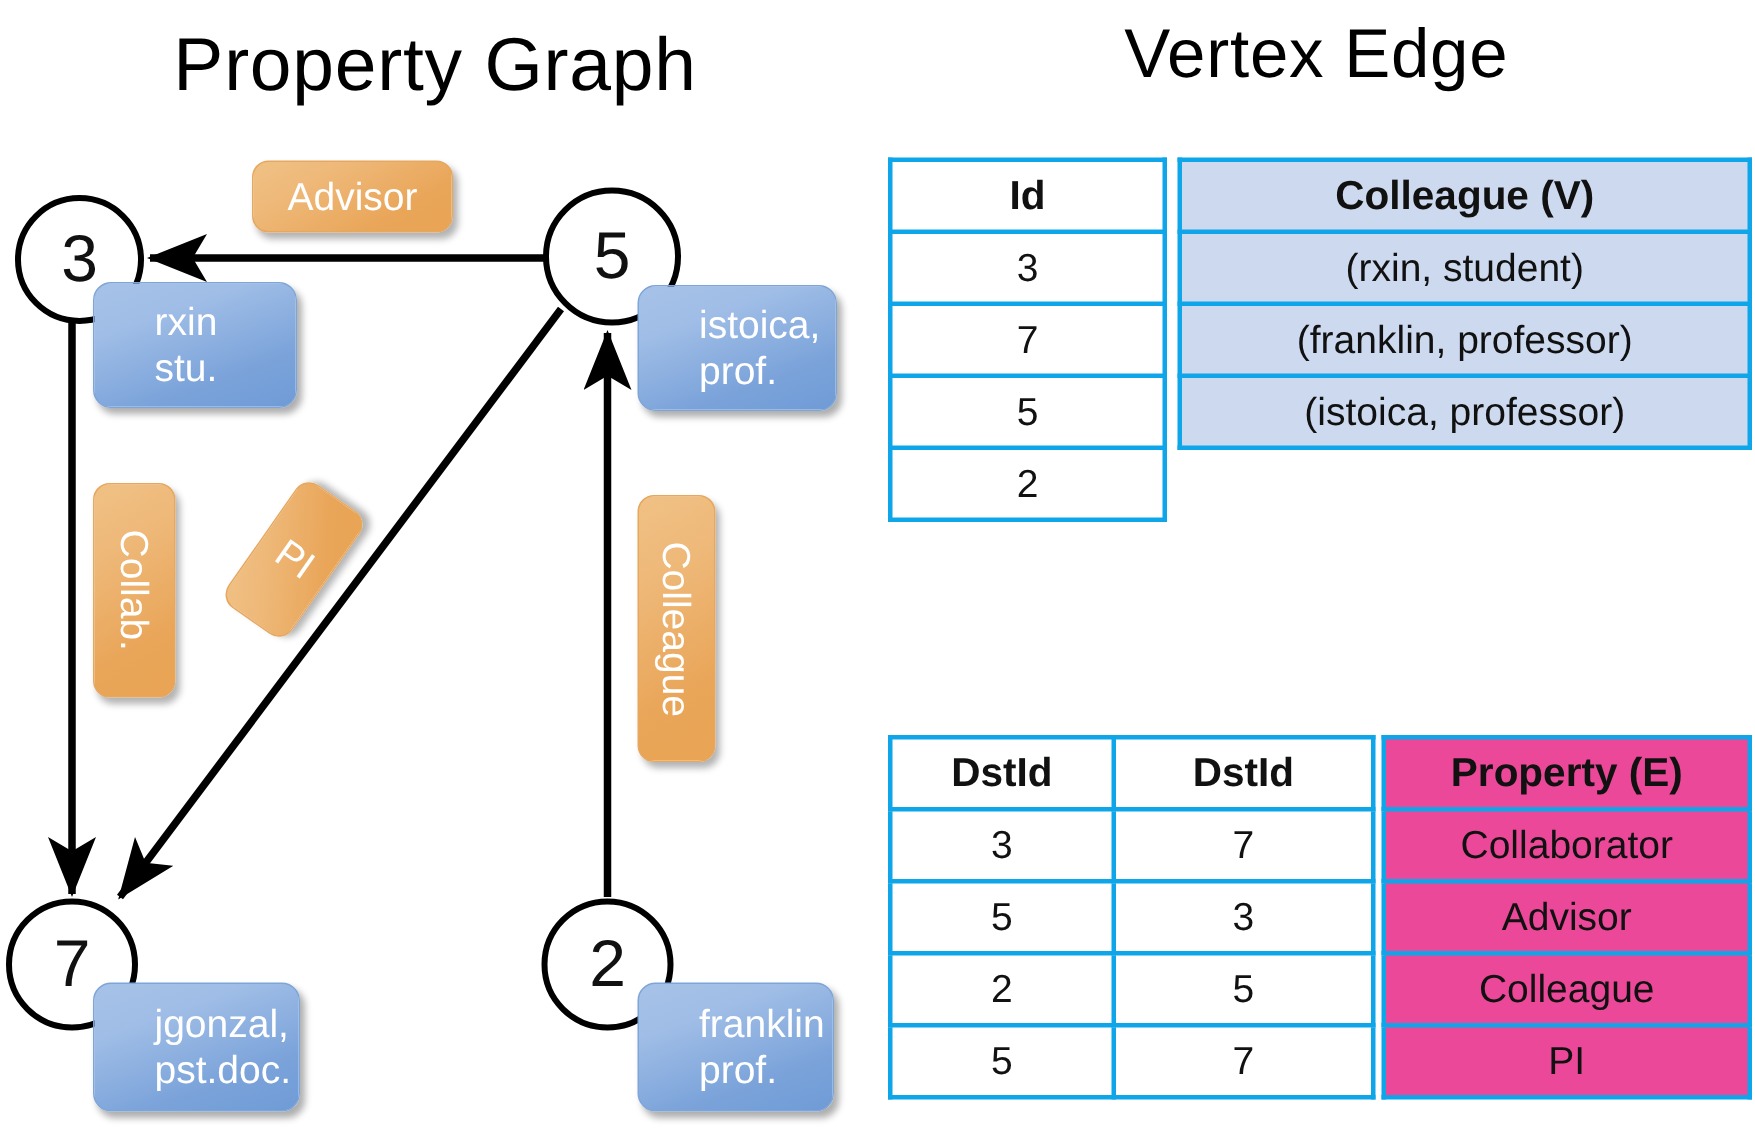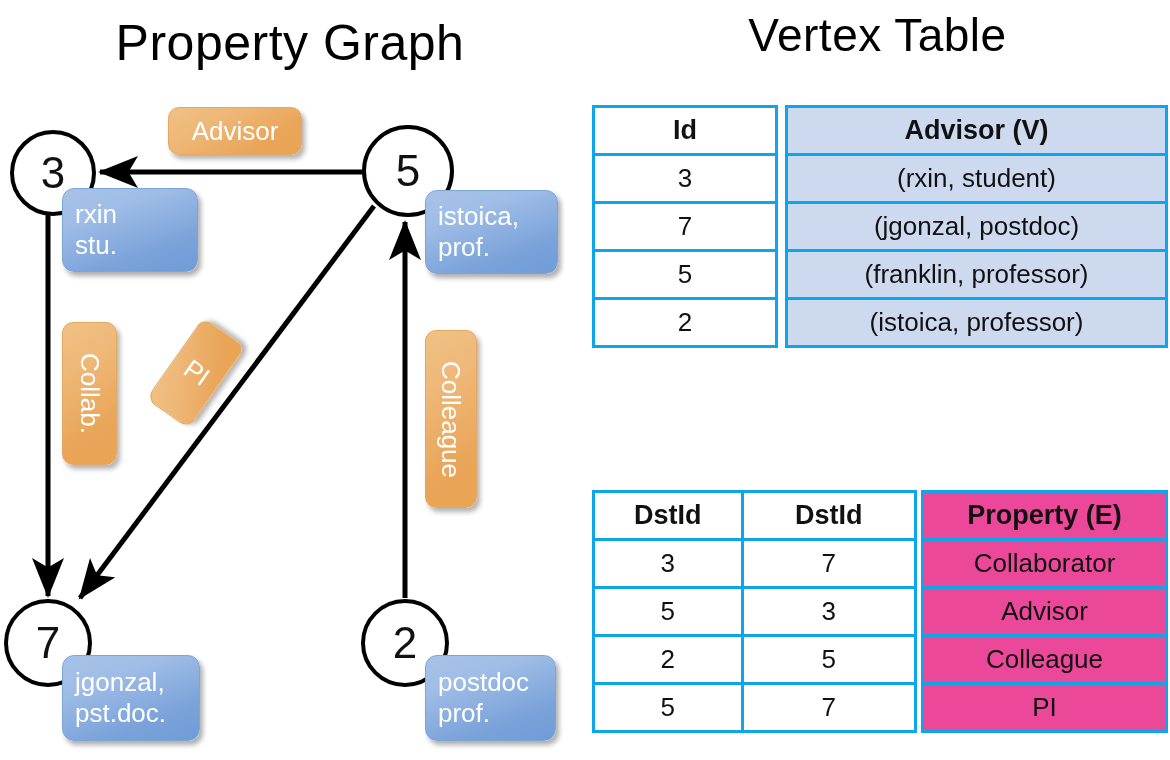--- a/index.html
+++ b/index.html
@@ -50,21 +50,21 @@
     padding:6px 12px;
     font-size:26px;
     line-height:1.18;
     box-shadow:3px 4px 5px rgba(0,0,0,0.32);
     z-index:4;
   }
   .propbox.blue{
     background:linear-gradient(160deg,#a7c2e8 0%,#9fbde6 28%,#7ba3da 72%,#6f9bd6 100%);
     border:1px solid #7ea5d8;
   }
-  .propbox span{display:block;}
+  .propbox span{display:block;margin-left:28px;}
 
   .edgelabel{
     position:absolute;
     border-radius:11px;
     box-sizing:border-box;
     background:linear-gradient(150deg,#f0c185 0%,#eeb878 30%,#e9a558 75%,#e9a454 100%);
     border:1px solid #e6a75f;
     color:#ffffff;
     display:flex;align-items:center;justify-content:center;
     font-size:26px;
@@ -99,21 +99,21 @@
   .tbl td.blue{background:#ccd9ef;}
   .tbl td.tan{background:#ec4899;}
 </style>
 </head>
 <body>
 
 <div id="root">
 
   <div class="big-title" id="title-property-graph">Property Graph</div>
 
-  <div class="big-title" id="title-vertex-table">Vertex Table</div>
+  <div class="big-title" id="title-vertex-table">Vertex Edge</div>
 
 
   <div id="graph">
 
     <svg id="edges-svg" viewBox="0 0 585 760">
       <defs>
         <marker id="ah" markerWidth="9" markerHeight="9" refX="7.6" refY="3.2" orient="auto" markerUnits="strokeWidth">
           <path d="M0,0 L8,3.2 L0,6.4 L1.9,3.2 z" fill="#000"></path>
         </marker>
       </defs>
@@ -146,21 +146,21 @@
     </div>
     <div class="propbox blue" style="left:425px;top:190px;width:133px;height:84px;">
       <span>istoica,</span>
       <span>prof.</span>
     </div>
     <div class="propbox blue" style="left:62px;top:655px;width:138px;height:86px;">
       <span>jgonzal,</span>
       <span>pst.doc.</span>
     </div>
     <div class="propbox blue" style="left:425px;top:655px;width:131px;height:86px;">
-      <span>postdoc</span>
+      <span>franklin</span>
       <span>prof.</span>
     </div>
 
     <div class="edgelabel" id="label-advisor" style="left:168px;top:107px;width:134px;height:48px;">
       <span>Advisor</span>
     </div>
 
     <div class="edgelabel" id="label-collab" style="left:62px;top:322px;width:55px;height:143px;">
       <span class="vtxt">Collab.</span>
     </div>
@@ -190,27 +190,24 @@
     </tr>
     <tr>
       <td>2</td>
     </tr>
   </tbody>
     </table>
 
   <table class="tbl" id="vertex-prop-col" style="left:785px;top:105px;width:383px;">
     <tbody>
         <tr>
-      <td class="hdr blue">Advisor (V)</td>
+      <td class="hdr blue">Colleague (V)</td>
     </tr>
     <tr>
       <td class="blue">(rxin, student)</td>
-    </tr>
-    <tr>
-      <td class="blue">(jgonzal, postdoc)</td>
     </tr>
     <tr>
       <td class="blue">(franklin, professor)</td>
     </tr>
     <tr>
       <td class="blue">(istoica, professor)</td>
     </tr>
   </tbody>
     </table>
 

